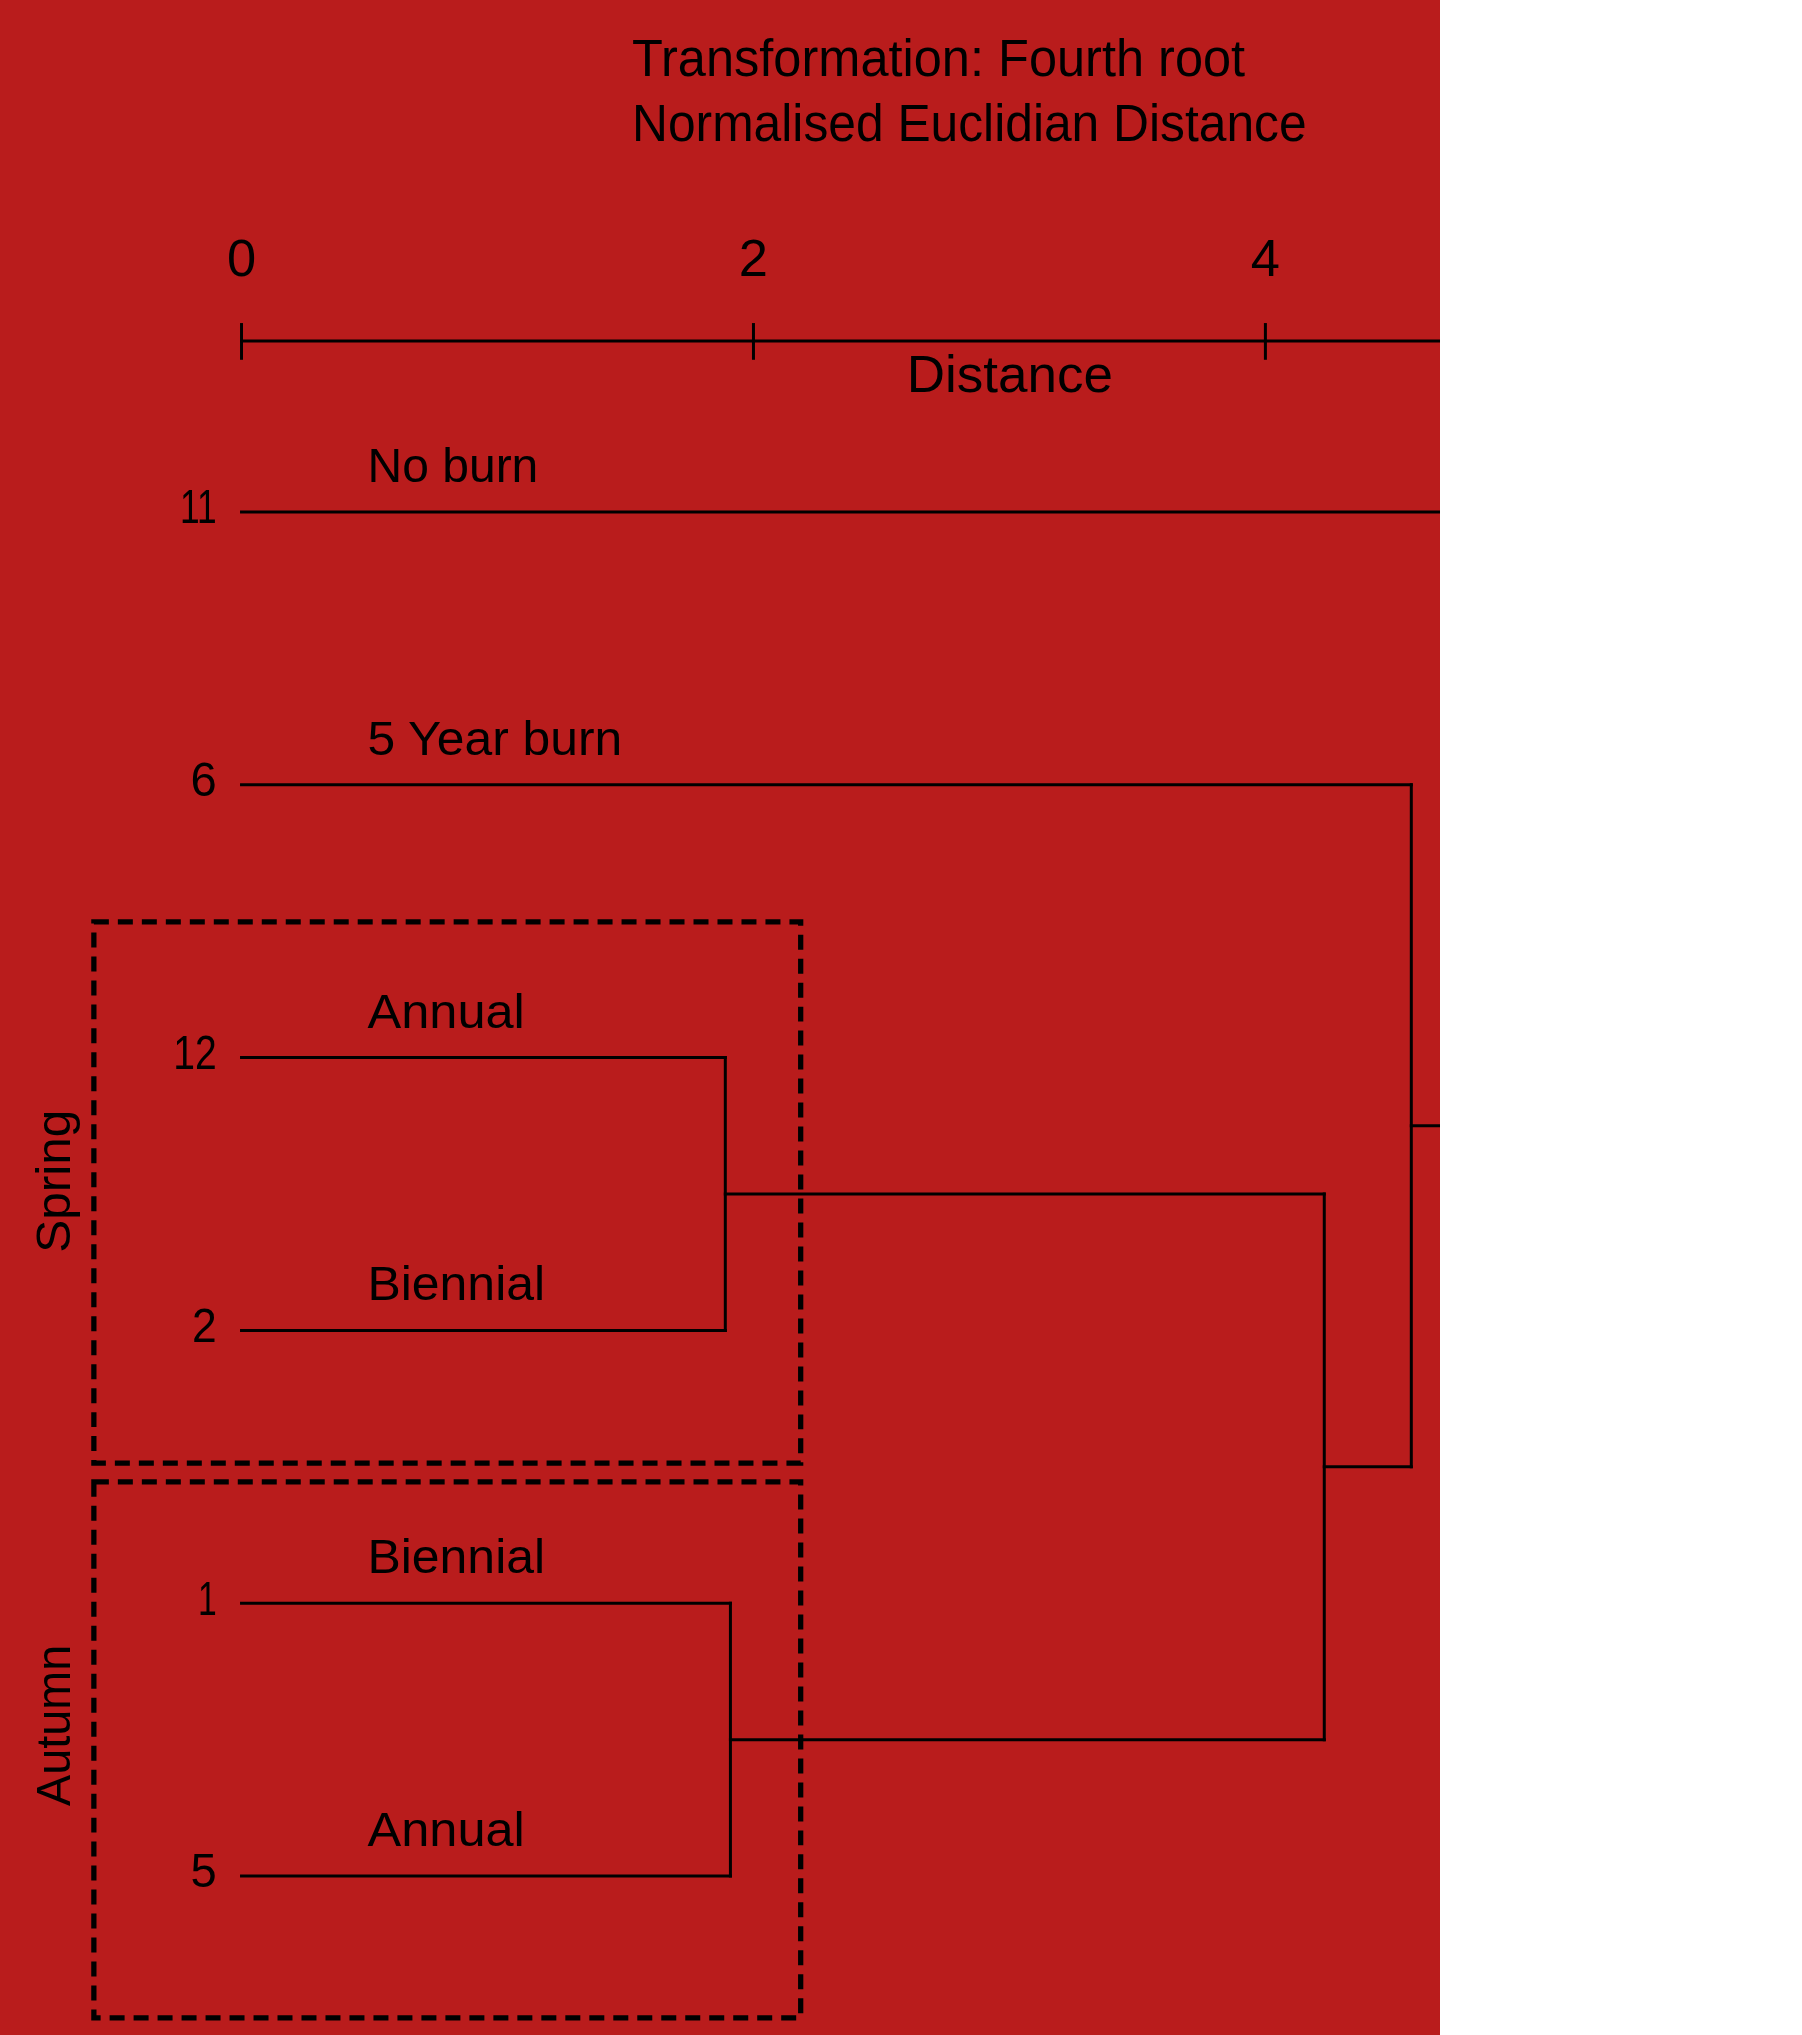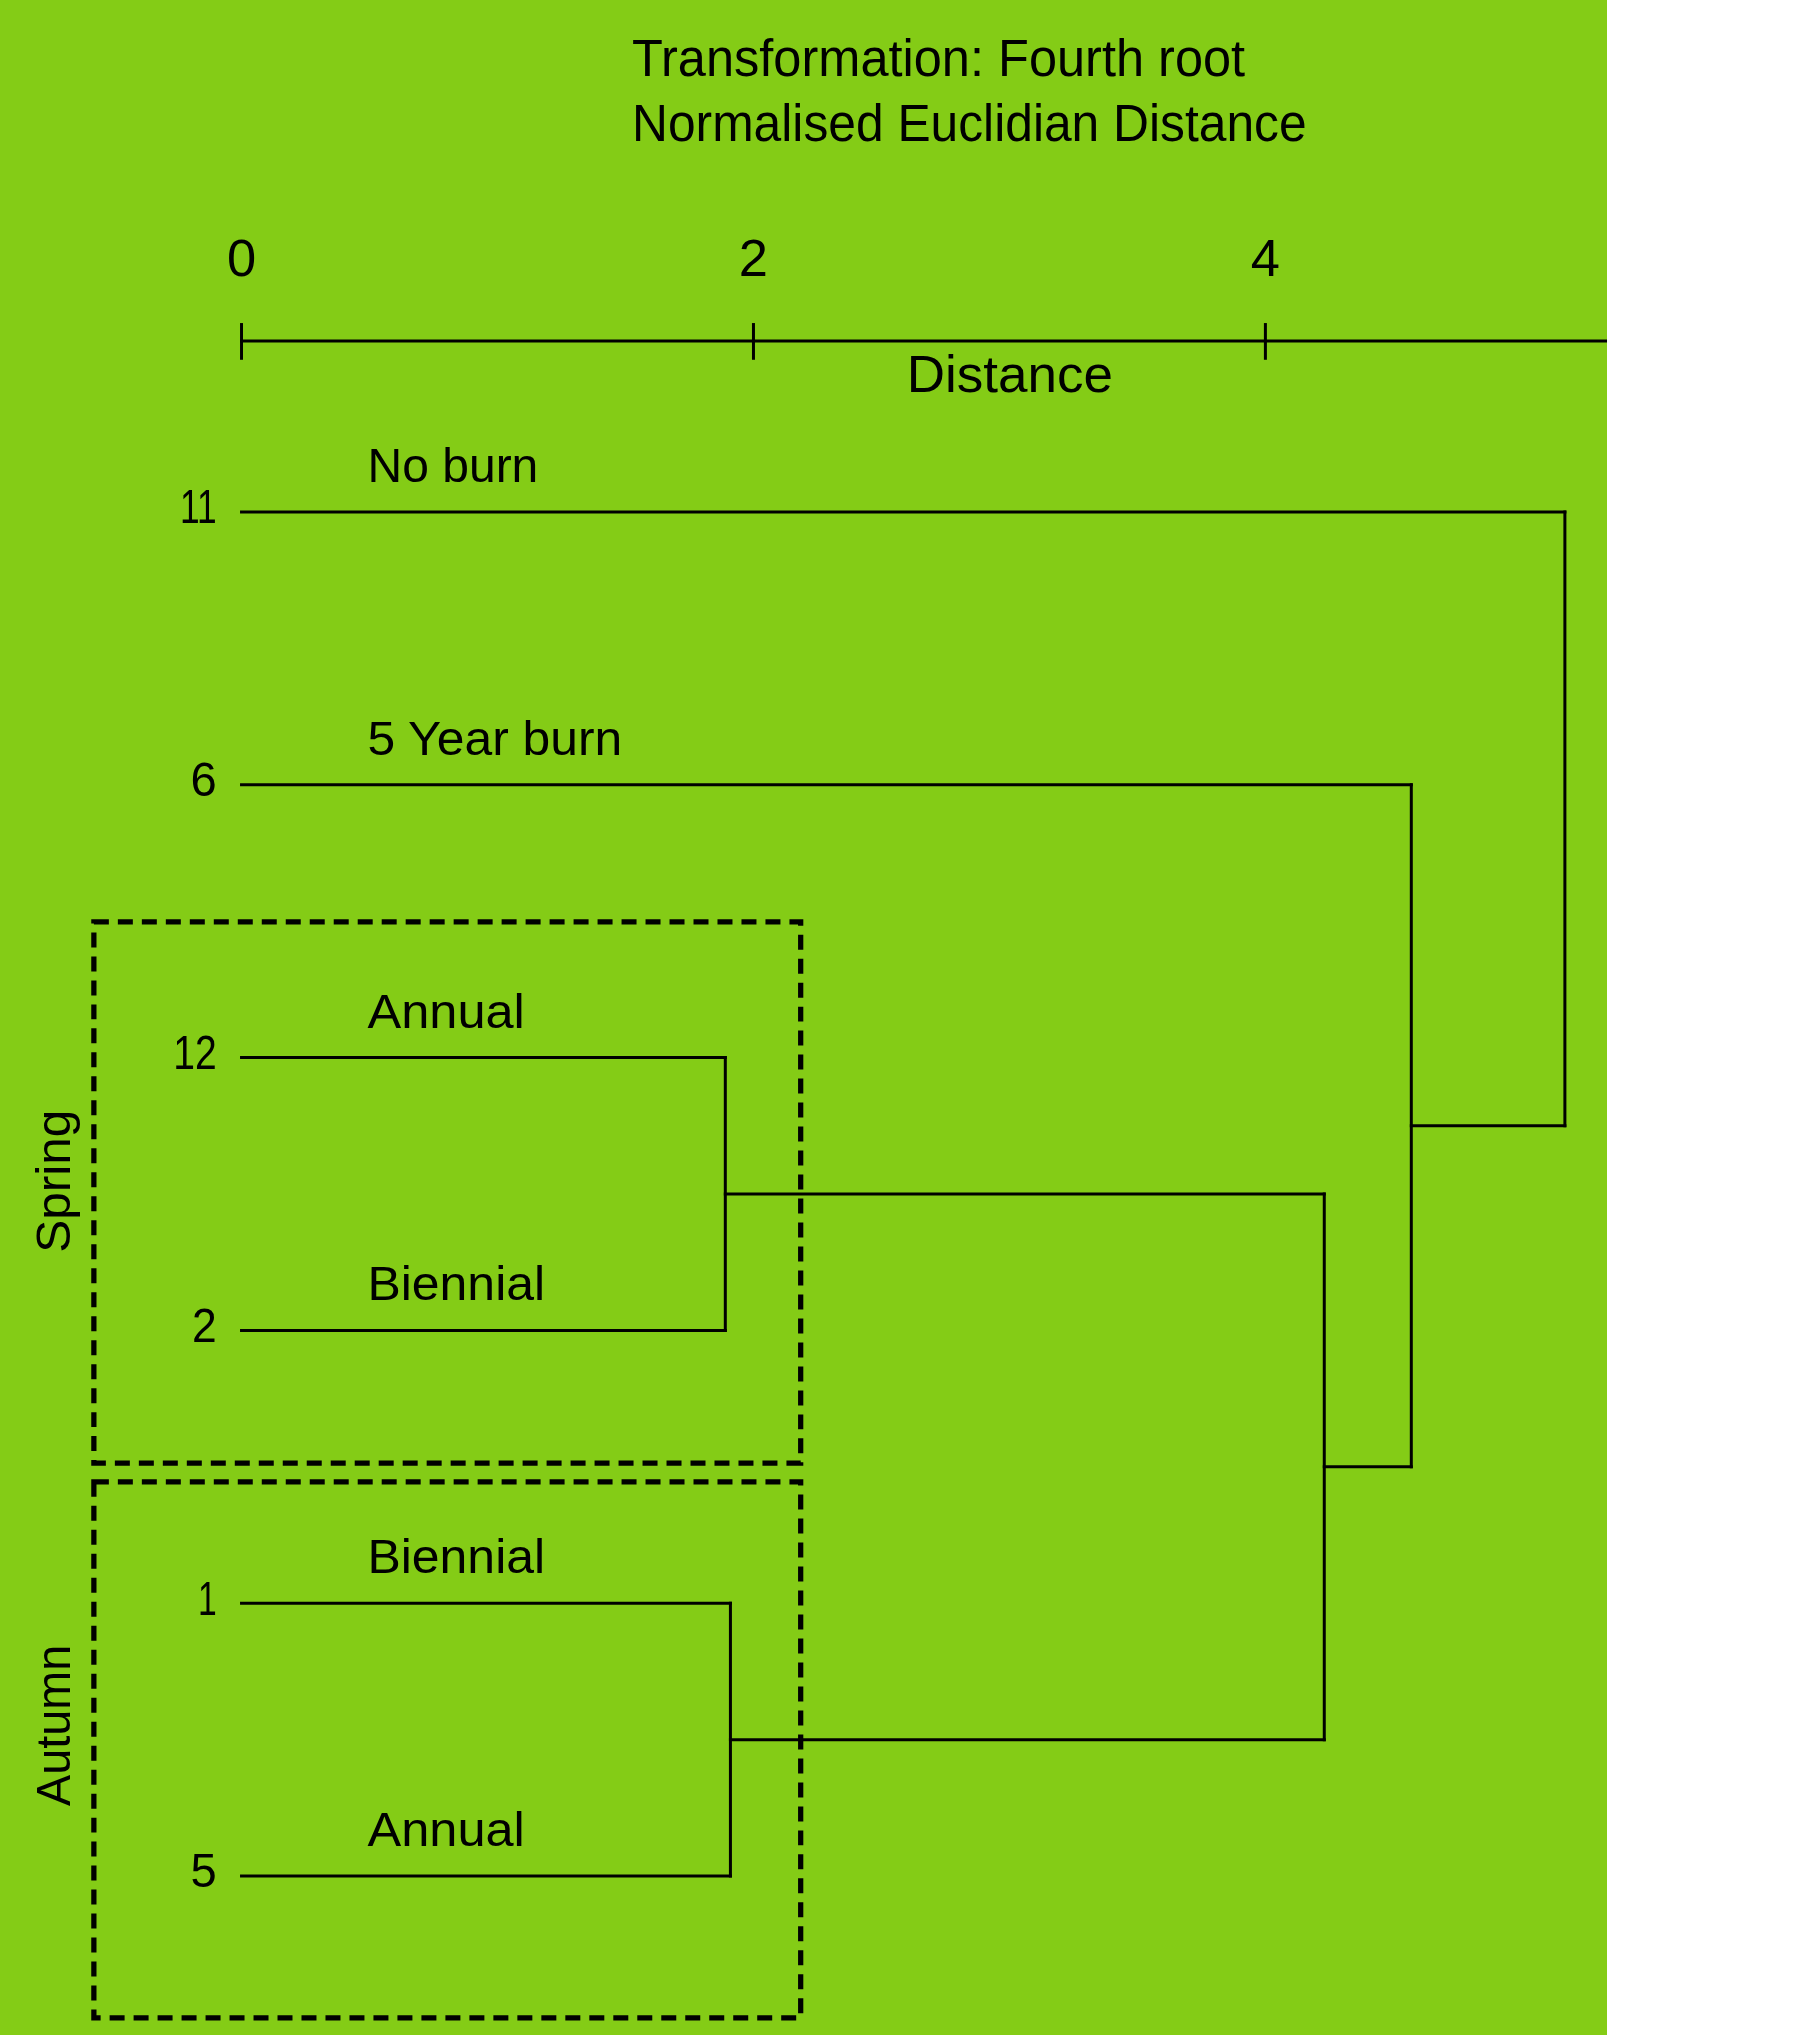--- a/index.html
+++ b/index.html
@@ -1,16 +1,16 @@
 <!DOCTYPE html>
 <html style="font-size:12px"><head>
 <meta charset="utf-8">
 <style>
   html,body{margin:0;padding:0;background:#fff;}
-  .page{position:relative;width:1607px;height:2035px;background:#84cc16;overflow:hidden;text-decoration:underline;}
+  .page{position:relative;width:1440px;height:2035px;background:#b91c1c;overflow:hidden;text-decoration:underline;}
   svg{display:block;}
   svg text{font-family:"Liberation Sans",sans-serif;fill:#000000;}
   .t-title{font-size:70px;}
   .t-tick{font-size:70px;text-anchor:middle;}
   .t-axislabel{font-size:68px;text-anchor:middle;}
   .t-leafnum{font-size:64px;text-anchor:end;}
   .t-leaflabel{font-size:64px;}
   .t-group{font-size:63px;text-anchor:middle;}
   .gbox{fill:none;stroke:#000000;stroke-width:7;stroke-dasharray:20 12;}
 </style>

